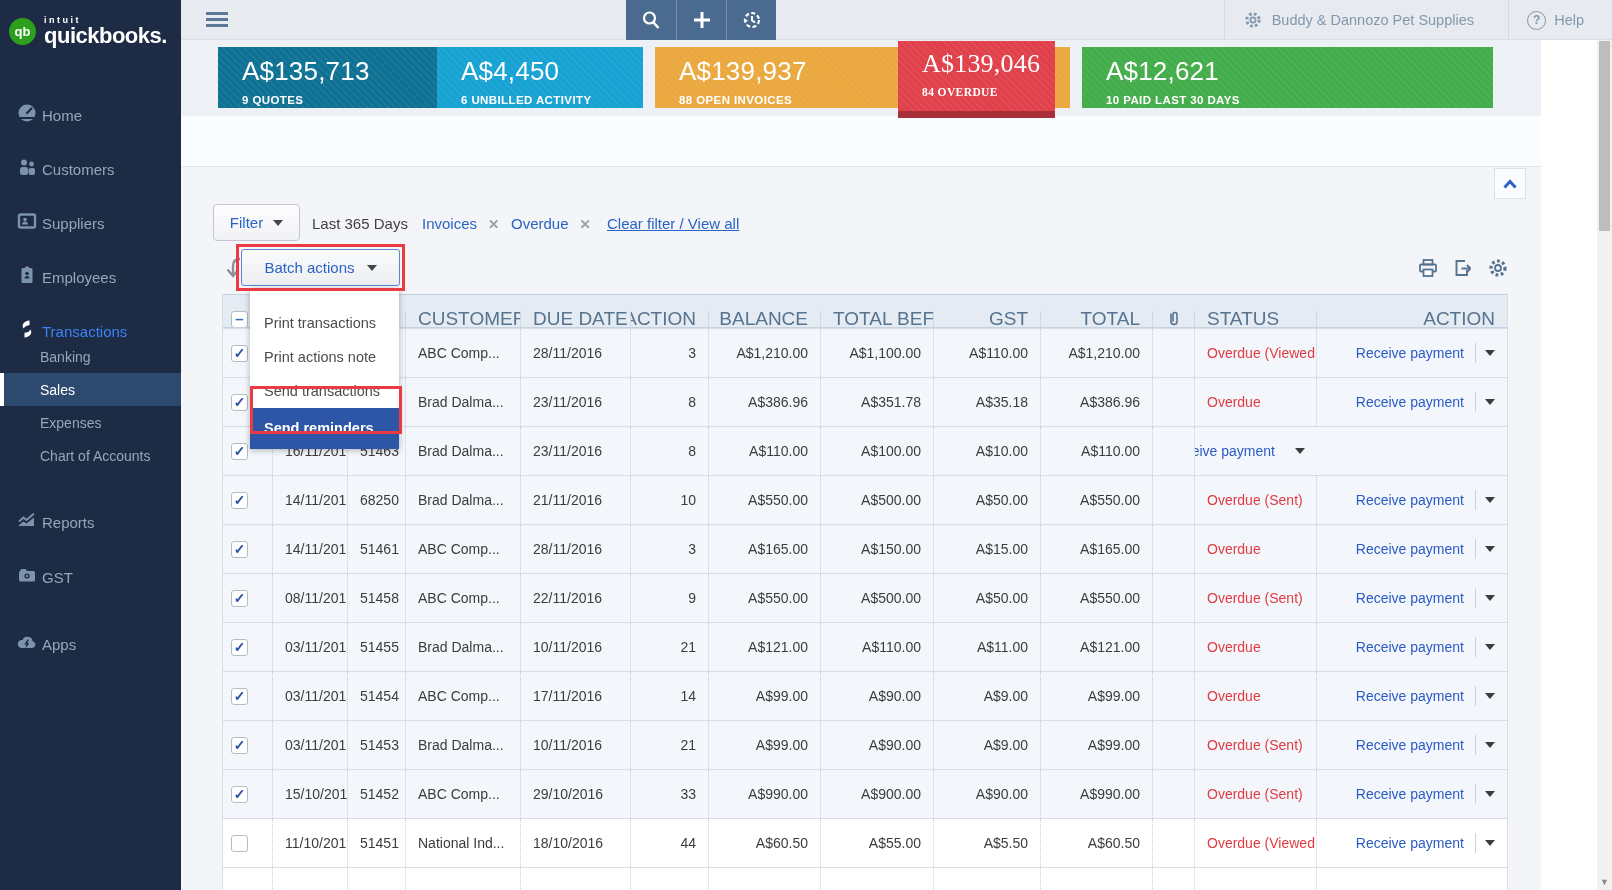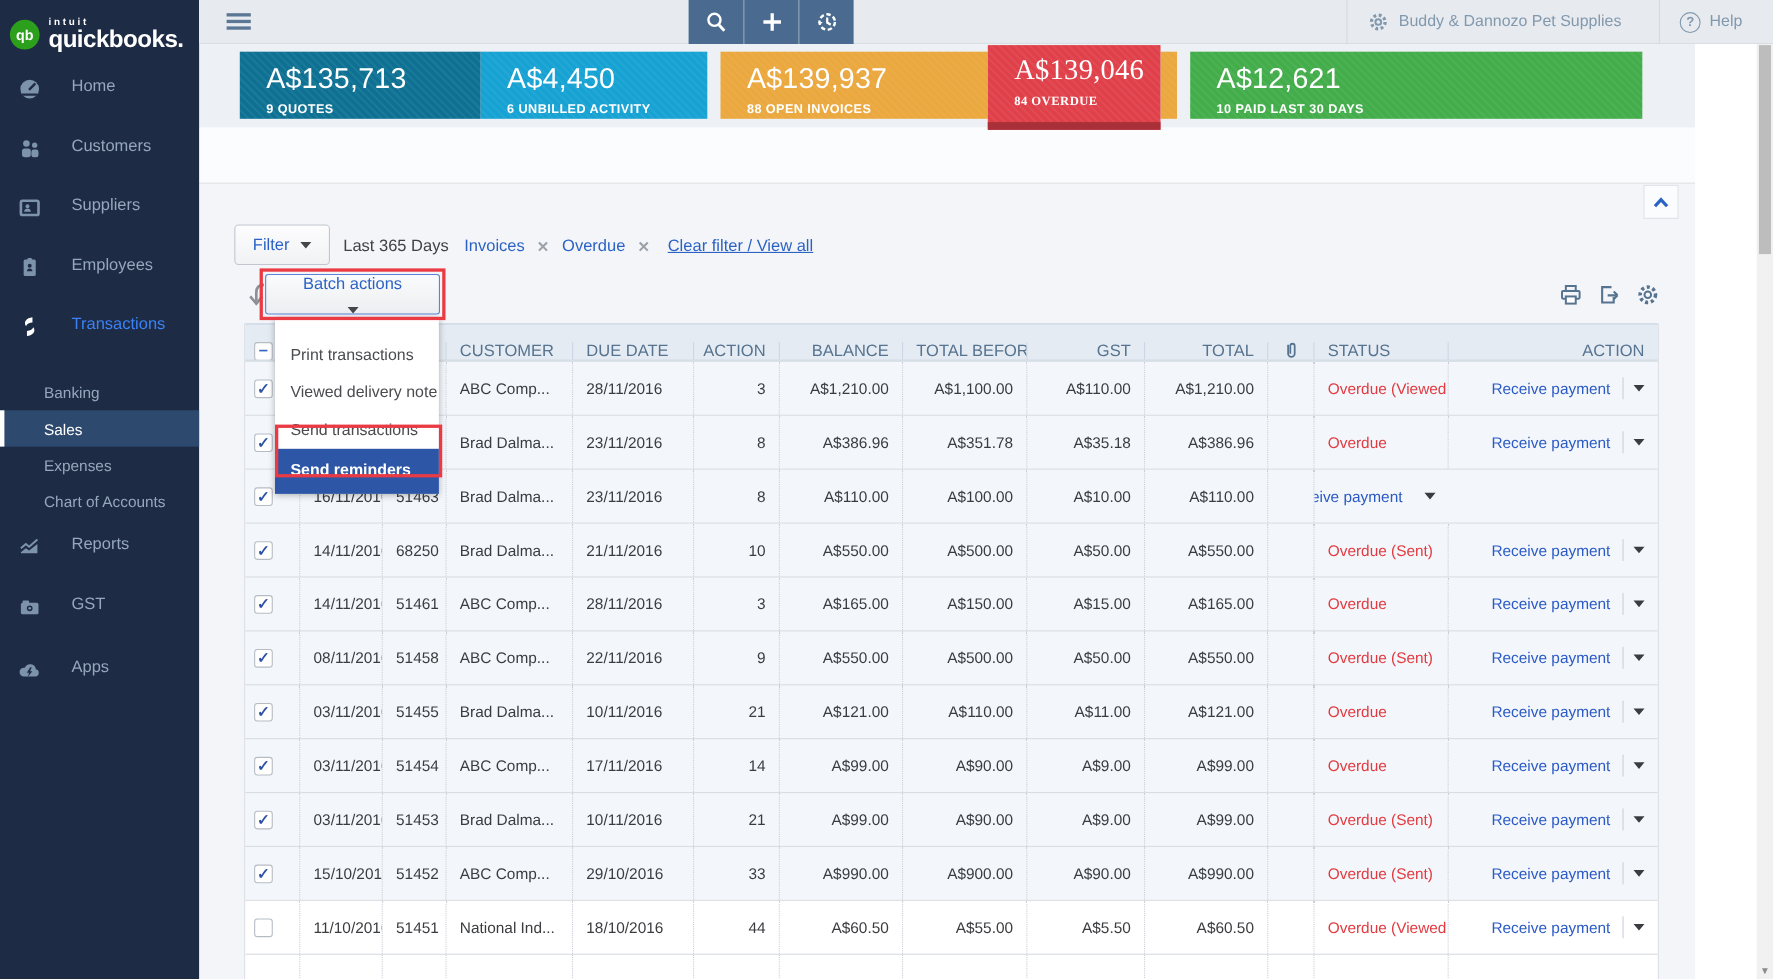--- a/index.html
+++ b/index.html
@@ -11,21 +11,21 @@
   }
   
   #sidebar { position:absolute; left:0; top:0; width:181px; height:890px; background:#1e2b45; z-index:3; }
   .logo { display:flex; align-items:center; gap:8px; padding:16px 0 0 9px; }
   .qb-circle { width:27px; height:27px; border-radius:50%; background:#2ca01c; color:#fff; font-weight:bold;
     font-size:13px; display:flex; align-items:center; justify-content:center; flex:0 0 auto; }
   .brand-text { color:#fff; line-height:1; }
   .brand-text .intuit { font-size:9px; letter-spacing:2.5px; font-weight:bold; display:block; margin-bottom:0; }
   .brand-text .qbname { font-size:22px; font-weight:bold; letter-spacing:-0.5px; }
   #nav { margin-top:23px; }
-  .nav-item { height:54px; display:flex; align-items:flex-start; padding-left:15px; gap:26px;
+  .nav-item { height:54px; display:flex; align-items:flex-end; padding-left:15px; gap:3px;
     color:#94a7bc; font-size:15px; cursor:pointer; }
   .nav-item .nicon { width:24px; height:22px; flex:0 0 auto; display:flex; align-items:center; justify-content:center; }
   .nav-item.active-section { color:#3b82f6; }
   .nav-sub { }
   .nav-sub-item { height:33px; display:flex; align-items:center; padding-left:40px; color:#94a7bc; font-size:14px; cursor:pointer; position:relative; }
   .nav-sub-item.selected { background:#2d4a6e; color:#fff; }
   .nav-sub-item.selected::before { content:""; position:absolute; left:0; top:0; bottom:0; width:4px; background:#fff; }
   .nav-item.lower { height:45px; }
   .nav-item.lower.apps { height:55px; }
   
@@ -70,39 +70,39 @@
   #range-label { position:absolute; left:131px; top:48px; font-size:15px; color:#404145; }
   .chip { position:absolute; top:48px; font-size:15px; color:#2b63c5; display:flex; gap:11px; align-items:center; cursor:pointer; }
   #chip-invoices { left:241px; }
   #chip-overdue { left:330px; }
   .chip .x { color:#9aa0a8; font-size:13.5px; font-weight:bold; }
   #clear-link { position:absolute; left:426px; top:48px; font-size:15px; color:#2b63c5; text-decoration:underline; cursor:pointer; }
   
   #sort-icon { position:absolute; left:42px; top:88px; cursor:pointer; }
   #batch-btn { position:absolute; left:60px; top:82px; width:159px; height:37px; border:1px solid #5b83d8; border-radius:3px;
     background:linear-gradient(#fafbfc,#eceef1); color:#2b63c5; font-size:15px; display:flex; align-items:center;
-    justify-content:center; gap:12px; cursor:pointer; z-index:5;flex-direction:column; }
+    justify-content:center; gap:12px; cursor:pointer; z-index:5; }
   .annot-box { position:absolute; border:3px solid #ea3a43; z-index:7; pointer-events:none; }
   #annot-batch { left:55px; top:77px; width:169px; height:47px; }
   #annot-reminders { left:69px; top:219px; width:152px; height:48px; }
   
   #batch-menu { position:absolute; left:69px; top:122px; width:149px; background:#fff; z-index:6;
     box-shadow:0 1px 6px rgba(0,0,0,0.3); padding-top:17px; }
   #batch-menu .mi { height:34px; line-height:34px; padding-left:14px; font-size:14.5px; color:#4b4c4f; cursor:pointer; white-space:nowrap; }
   #batch-menu .mi.hl { height:41px; line-height:41px; background:#2d56a7; color:#fff; font-weight:bold; }
   
   #tbl-icons { position:absolute; left:1236px; top:90px; display:flex; gap:13px; }
   #tbl-icons .ticon { width:22px; height:22px; cursor:pointer; color:#56738f; }
   #collapse-btn { position:absolute; left:1313px; top:1px; width:32px; height:31px; background:#fbfcfe;
     border:1px solid #dde2ea; display:flex; align-items:center; justify-content:center; cursor:pointer; }
   
   #tbl { position:absolute; left:41px; top:127px; width:1286px; border-left:1px solid #d9dee4; border-right:1px solid #d9dee4; }
   .trow { display:grid; grid-template-columns:50px 75px 58px 115px 110px 78px 112px 113px 107px 112px 42px 122px 190px; }
   .thead { background:#e5ebf3; height:34px; border-top:1px solid #c6d1df; border-bottom:1px solid #c6d1df; }
-  .thead .hcell { font-size:15px; color:#56738f; display:flex; align-items:center; padding:0 12px;
+  .thead .hcell { font-size:19px; color:#56738f; display:flex; align-items:center; padding:0 12px;
     border-right:1px solid #cdd7e3; overflow:hidden; white-space:nowrap;margin-top:16px; }
   .thead .hcell:last-child { border-right:none; }
   .thead .hnum { justify-content:flex-end; }
   .thead .hctr { justify-content:center; padding:0; }
   .row { height:49px; border-top:1px solid #d9dee4; background:#fff; }
   .row.sel { background:#f3f7fb; }
   .row .cell { font-size:14px; color:#3b3c3f; display:flex; align-items:center; padding:0 12px;
     border-right:1px dotted #c9cfd7; overflow:hidden; white-space:nowrap; }
   .row .cell:last-child { border-right:none; }
   .row .num { justify-content:flex-end; }
@@ -341,21 +341,21 @@
   </div>
   <div id="batch-btn">
     <span>Batch actions</span>
     <span class="caret-dark"></span>
   </div>
   <div class="annot-box" id="annot-batch"></div>
 
   <div id="batch-menu">
 
   <div class="mi">Print transactions</div>
-      <div class="mi">Viewed delivery note</div>
+      <div class="mi">Print actions note</div>
       <div class="mi">Send transactions</div>
       <div class="mi hl">Send reminders</div>
     </div>
   <div class="annot-box" id="annot-reminders"></div>
 
   <div id="tbl-icons">
     <span class="ticon">
       <svg width="22" height="22" viewBox="0 0 22 22">
           <rect x="6.5" y="3" width="9" height="4.5" fill="none" stroke="#56738f" stroke-width="1.8"></rect>
           <rect x="3" y="7.5" width="16" height="7" rx="1" fill="none" stroke="#56738f" stroke-width="1.8"></rect>

